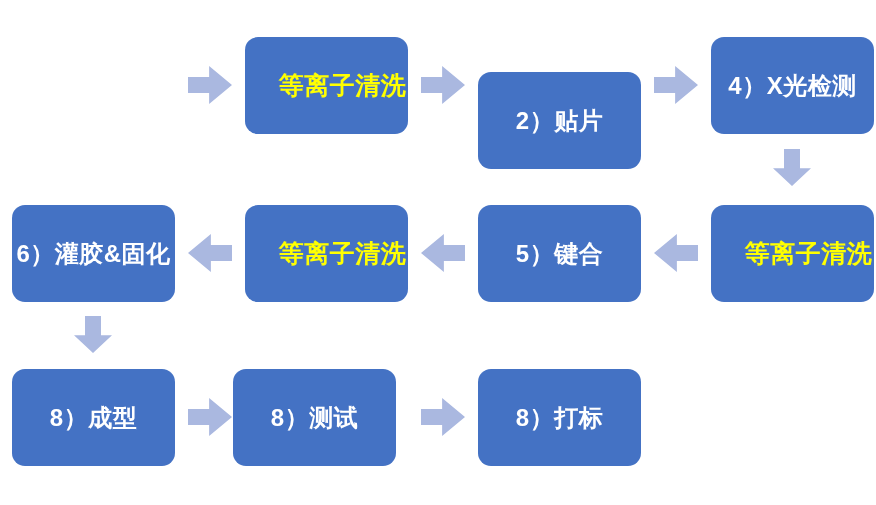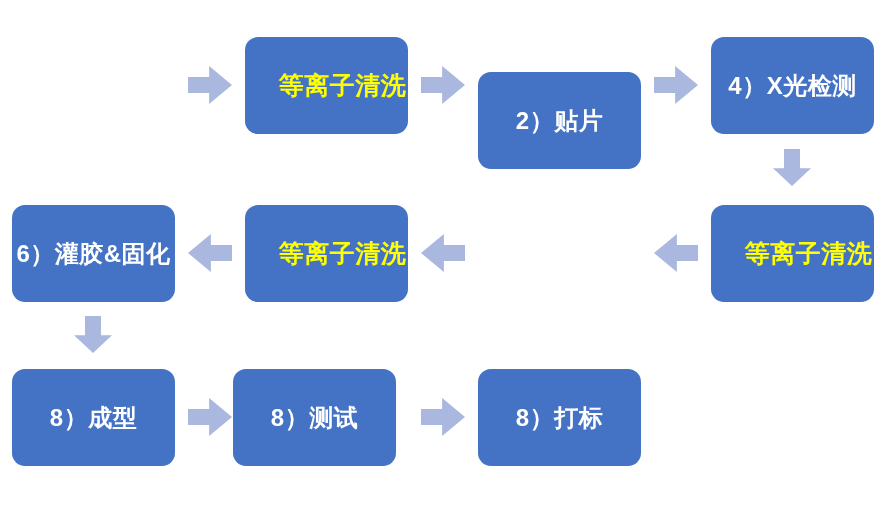--- a/index.html
+++ b/index.html
@@ -66,20 +66,21 @@
   <div class="box" style="left:711px; top:37px;">4）X光检测</div>
 
   <div class="arrow right" style="left:188px; top:66px;"></div>
   <div class="arrow right" style="left:421px; top:66px;"></div>
   <div class="arrow right" style="left:654px; top:66px;"></div>
 
   <div class="arrow down" style="left:773px; top:149px;"></div>
 
   <div class="box" style="left:12px; top:205px;">6）灌胶&amp;固化</div>
   <div class="box highlight" style="left:245px; top:205px;">等离子清洗</div>
+  <div class="box" style="left:478px; top:205px;">5）键合</div>
   <div class="box highlight" style="left:711px; top:205px;">等离子清洗</div>
 
   <div class="arrow left" style="left:188px; top:234px;"></div>
   <div class="arrow left" style="left:421px; top:234px;"></div>
   <div class="arrow left" style="left:654px; top:234px;"></div>
 
   <div class="arrow down" style="left:74px; top:316px;"></div>
 
   <div class="box" style="left:12px; top:369px;">8）成型</div>
   <div class="box" style="left:233px; top:369px;">8）测试</div>

